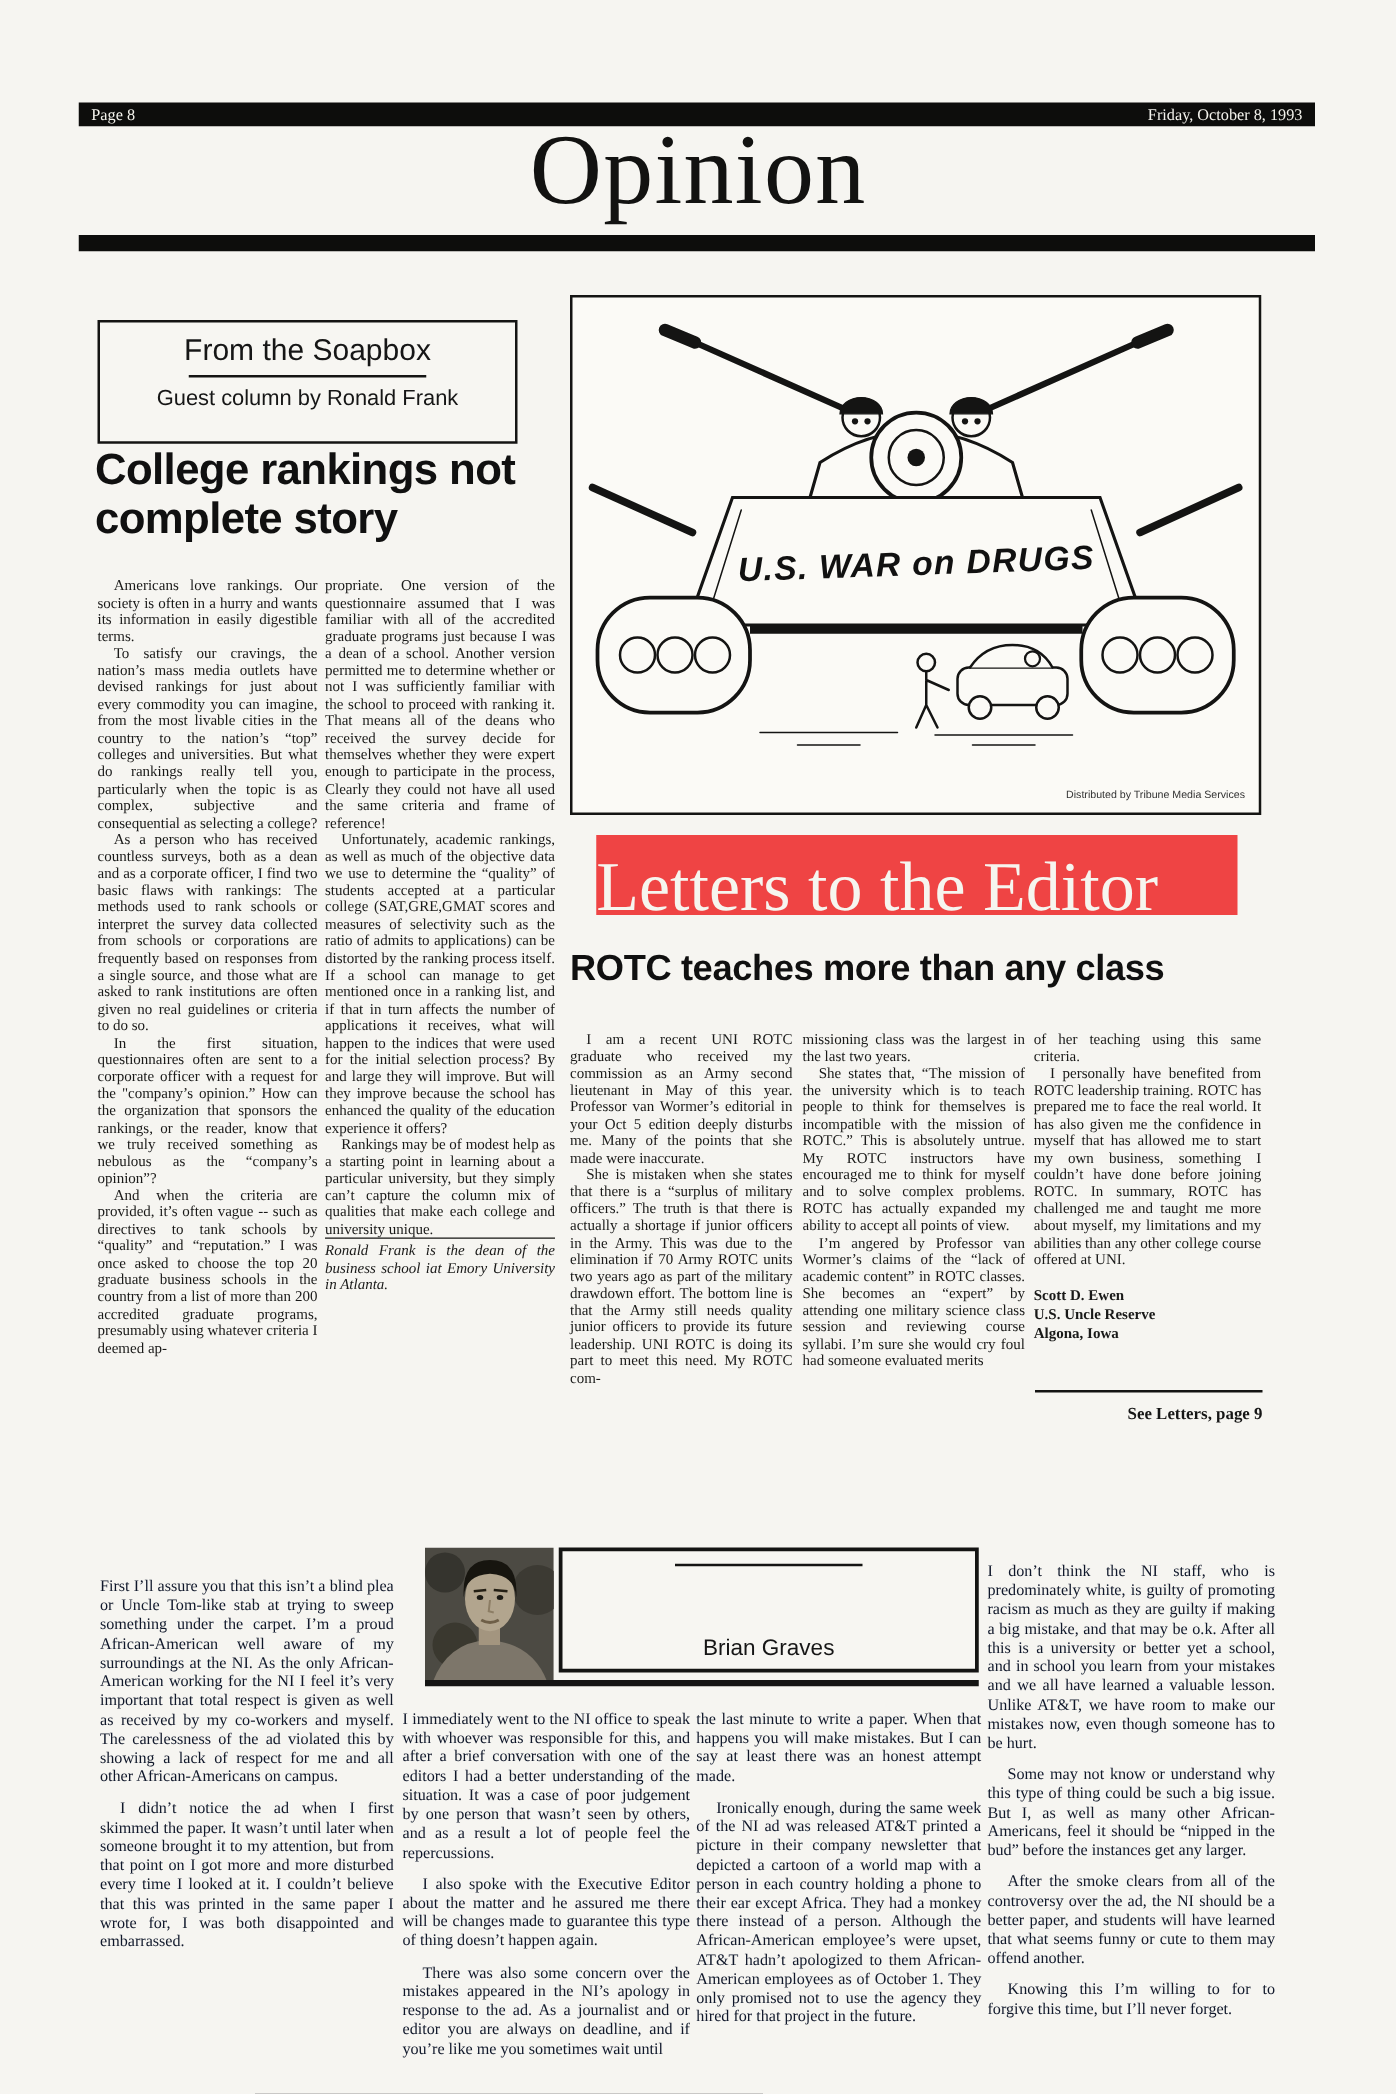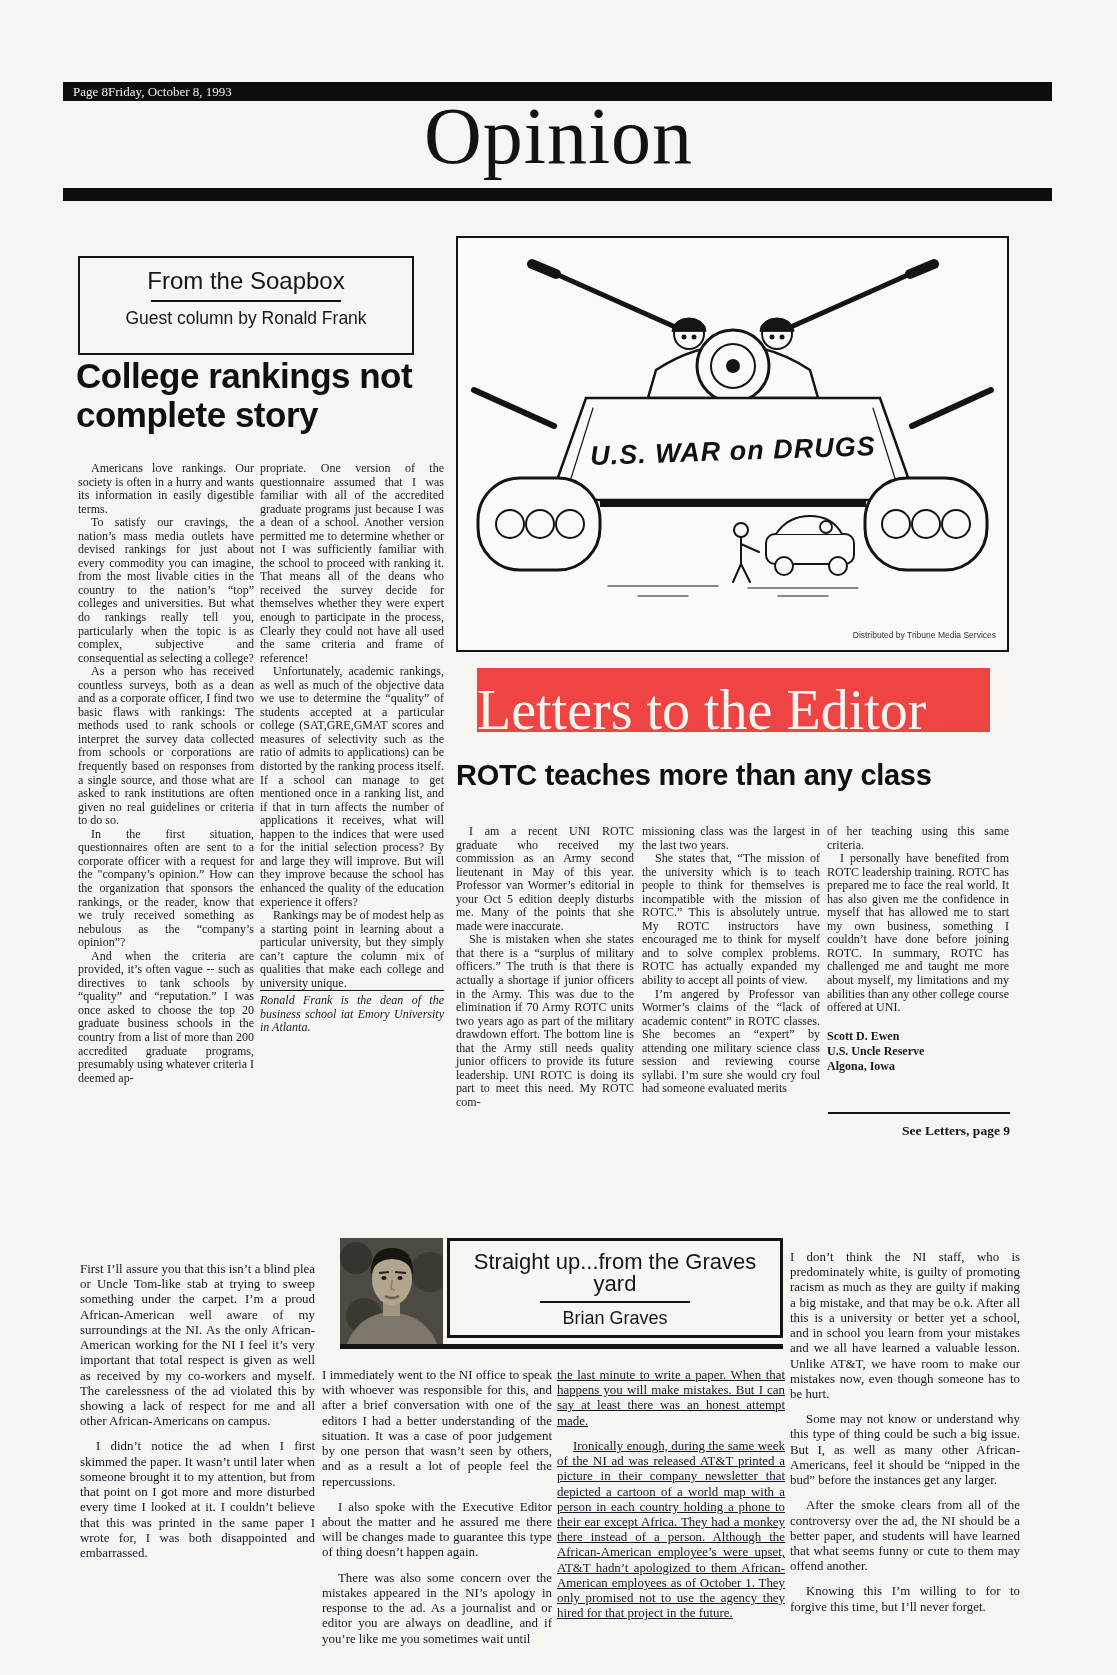--- a/index.html
+++ b/index.html
@@ -1,20 +1,20 @@
 <!DOCTYPE html>
 <html><head>
 <meta charset="utf-8">
 <style>
   html,body{margin:0;padding:0;background:#888;}
   .page{position:relative;width:1117px;height:1675px;background:#f6f5f1;color:#161616;
         overflow:hidden;margin:0 auto;font-family:"Liberation Serif",serif;}
   
   .topbar{position:absolute;left:63px;top:82px;width:989px;height:19px;background:#0d0d0c;
-          display:flex;align-items:center;box-sizing:border-box;
+          display:flex;justify-content:space-between;align-items:center;box-sizing:border-box;
           padding:0 10px;color:#f3f2ec;font-size:13px;font-family:"Liberation Serif",serif;}
   .section-title{position:absolute;left:0;top:96px;width:100%;text-align:center;margin:0;
           font:400 80px/1 "Liberation Serif",serif;color:#121211;letter-spacing:1px;}
   .rule-thick{position:absolute;left:63px;top:188px;width:989px;height:13px;background:#0d0d0c;}
   
   .soapbox{position:absolute;left:78px;top:256px;width:336px;height:99px;border:2.5px solid #141413;
           box-sizing:border-box;text-align:center;background:#f7f6f2;}
   .soapbox-title{font:400 24px/1 "Liberation Sans",sans-serif;margin:11px 0 0;}
   .soapbox-underline{width:190px;height:1.6px;background:#141413;margin:7px auto 8px;}
   .soapbox-byline{font:400 17.5px/1 "Liberation Sans",sans-serif;margin:0;}
@@ -196,34 +196,33 @@
       <path d="M31 40 Q29 10 52 10 Q75 10 73 40 Q72 22 52 21 Q32 22 31 40 Z" fill="#17150f"></path>
       <ellipse cx="44" cy="40" rx="2.6" ry="2" fill="#1c1a14"></ellipse>
       <ellipse cx="60" cy="40" rx="2.6" ry="2" fill="#1c1a14"></ellipse>
       <path d="M39 35 L49 34 M55 34 L66 35" stroke="#241f14" stroke-width="2" fill="none"></path>
       <path d="M52 42 L51 51 L55 52" stroke="#8c7d64" stroke-width="1.6" fill="none"></path>
       <path d="M45 58 Q52 62 59 58" stroke="#6e5f48" stroke-width="2.4" fill="none"></path>
     </svg>
   </div>
 
   <div class="graves-box">
-    <p class="graves-title">Straight up...from the Graves yard</p>
     <div class="graves-underline"></div>
     <p class="graves-byline">Brian Graves</p>
   </div>
   <div class="graves-rule"></div>
 
   <div class="bodycol2 cont" style="left:322px;top:1368px;width:230px;">
     <div>
         <p>I immediately went to the NI office to speak with whoever was responsible for this, and after a brief conversation with one of the editors I had a better understanding of the situation. It was a case of poor judgement by one person that wasn’t seen by others, and as a result a lot of people feel the repercussions.</p>
         <p>I also spoke with the Executive Editor about the matter and he assured me there will be changes made to guarantee this type of thing doesn’t happen again.</p>
         <p>There was also some concern over the mistakes appeared in the NI’s apology in response to the ad. As a journalist and or editor you are always on deadline, and if you’re like me you sometimes wait until</p>
       </div>
   </div>
-  <div class="bodycol2 cont" style="left:557px;top:1368px;width:228px;text-decoration:underline;">
+  <div class="bodycol2 cont" style="left:557px;top:1368px;width:228px;">
     <div>
         <p>the last minute to write a paper. When that happens you will make mistakes. But I can say at least there was an honest attempt made.</p>
         <p>Ironically enough, during the same week of the NI ad was released AT&amp;T printed a picture in their company newsletter that depicted a cartoon of a world map with a person in each country holding a phone to their ear except Africa. They had a monkey there instead of a person. Although the African-American employee’s were upset, AT&amp;T hadn’t apologized to them African-American employees as of October 1. They only promised not to use the agency they hired for that project in the future.</p>
       </div>
   </div>
   <div class="bodycol2 cont" style="left:790px;top:1250px;width:230px;">
     <div>
         <p>I don’t think the NI staff, who is predominately white, is guilty of promoting racism as much as they are guilty if making a big mistake, and that may be o.k. After all this is a university or better yet a school, and in school you learn from your mistakes and we all have learned a valuable lesson. Unlike AT&amp;T, we have room to make our mistakes now, even though someone has to be hurt.</p>
         <p>Some may not know or understand why this type of thing could be such a big issue. But I, as well as many other African-Americans, feel it should be “nipped in the bud” before the instances get any larger.</p>
         <p>After the smoke clears from all of the controversy over the ad, the NI should be a better paper, and students will have learned that what seems funny or cute to them may offend another.</p>

